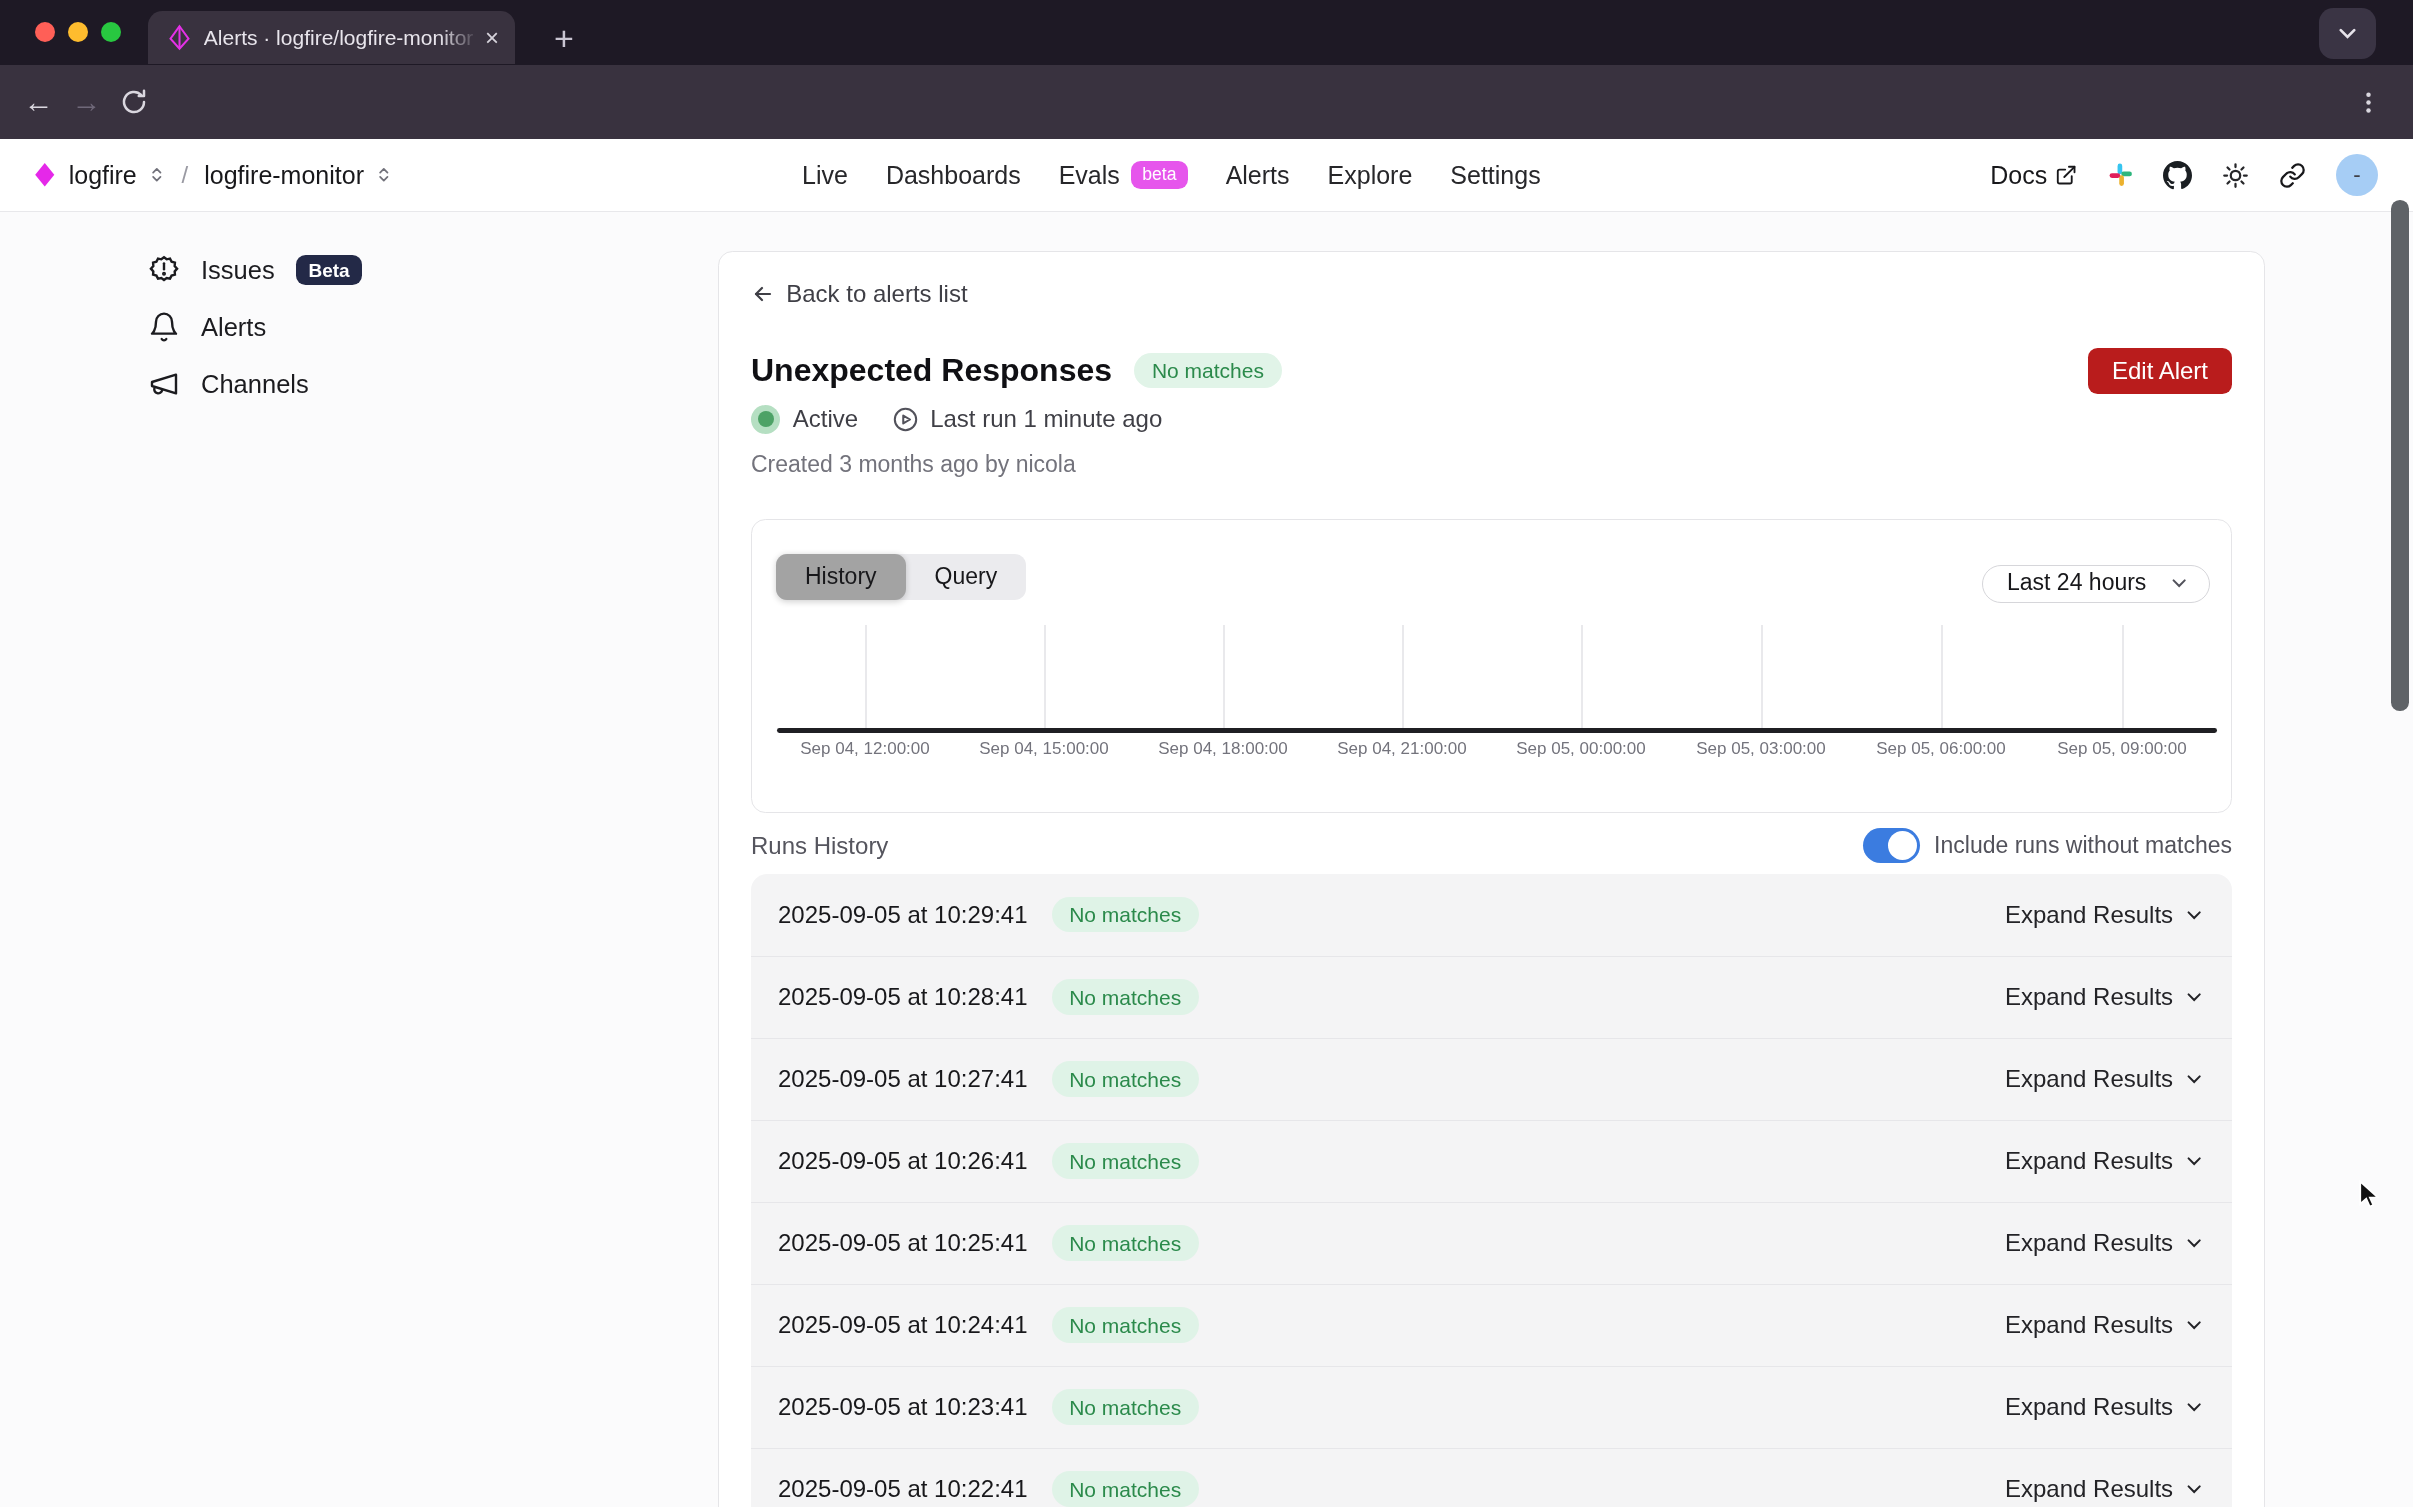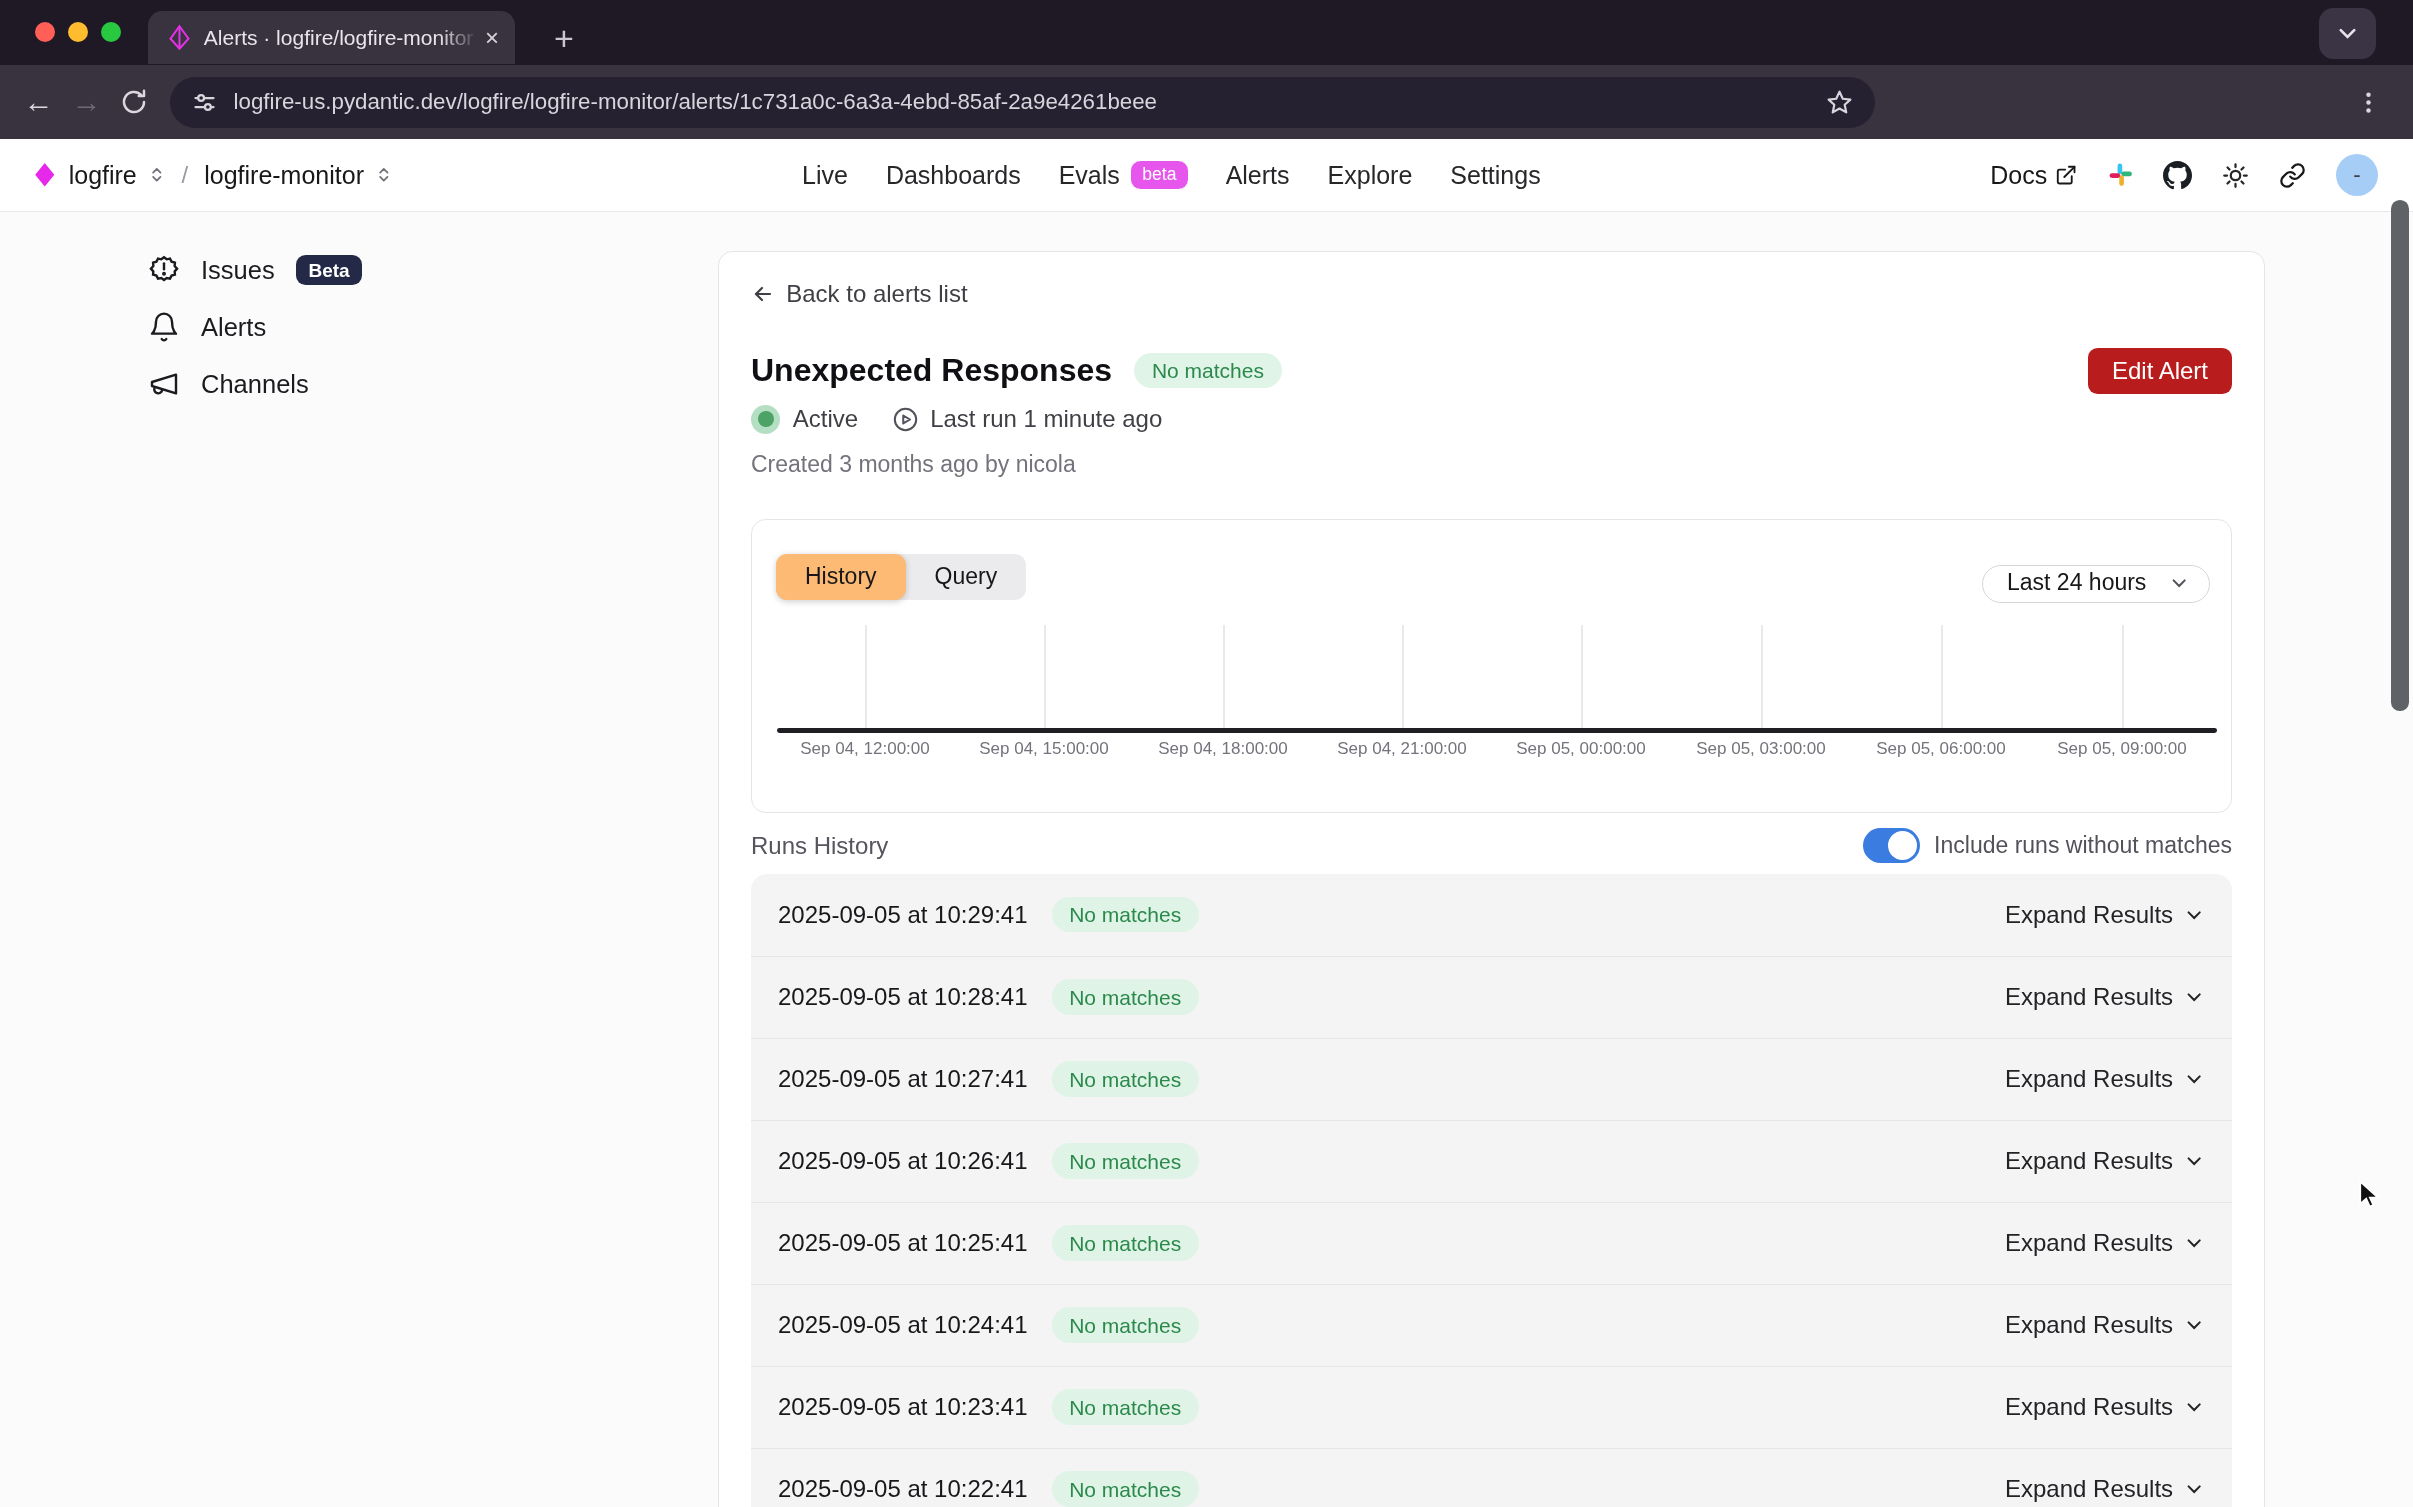--- a/index.html
+++ b/index.html
@@ -84,21 +84,21 @@
 
   .created-row { margin-top:17.6px; font-size:23px; color:#73737c; height:25.5px; }
 
   
   .history-box { position:relative; margin-top:42px; height:294px;
     border:1.6px solid #e5e5e8; border-radius:14.4px; }
   .tabs-group { position:absolute; left:24px; top:34px; background:#ebebee;
     border-radius:11.2px; display:flex; height:46px; align-items:stretch; }
   .tab-btn { font-size:23px; color:#18181b; display:flex; align-items:center;
     padding:0 29px; border-radius:11.2px; }
-  .tab-btn.active { background:#fdba74; box-shadow:0 1.6px 6.4px rgba(0,0,0,0.18); }
+  .tab-btn.active { background:#a3a3a3; box-shadow:0 1.6px 6.4px rgba(0,0,0,0.18); }
   .range-select { position:absolute; right:21px; top:45px; width:228px; height:38px;
     border:1.6px solid #d6d6da; border-radius:21px; display:flex; align-items:center;
     padding:0 19px 2px 24px; }
   .range-select .txt { font-size:23px; color:#18181b; flex:1; }
   .gridline { position:absolute; top:105px; width:1.6px; height:105px; background:#e9e9ec; }
   .chart-baseline { position:absolute; left:25px; top:208px; width:1440px; height:5.6px;
     background:#1f1f23; border-radius:2.4px; }
   .tick { position:absolute; top:219px; width:192px; margin-left:-96px; text-align:center;
     font-size:17px; color:#73737c; }
 
@@ -153,32 +153,20 @@
   </div>
 </div>
 
 <div class="toolbar">
   <div class="nav-arrow back">←</div>
   <div class="nav-arrow fwd">→</div>
   <div class="reload">
     <svg width="30" height="30" viewBox="0 0 24 24" fill="none" stroke="#dad7df" stroke-width="2" stroke-linecap="round">
       <path d="M20 12a8 8 0 1 1-2.3-5.6"></path>
         <path d="M20 3 L20 7.2 L15.8 7.2" stroke-linejoin="round"></path>
-    </svg>
-  </div>
-  <div class="url-pill">
-    <svg width="27" height="27" viewBox="0 0 24 24" fill="none" stroke="#d8d5dd" stroke-width="2" stroke-linecap="round">
-      <path d="M4 8 H20"></path>
-        <circle cx="9" cy="8" r="2.6" fill="#262130"></circle>
-      <path d="M4 16 H20"></path>
-        <circle cx="15" cy="16" r="2.6" fill="#262130"></circle>
-    </svg>
-    <span class="url-text">logfire-us.pydantic.dev/logfire/logfire-monitor/alerts/1c731a0c-6a3a-4ebd-85af-2a9e4261beee</span>
-    <svg width="29" height="29" viewBox="0 0 24 24" fill="none" stroke="#d8d5dd" stroke-width="1.8" stroke-linejoin="round">
-      <path d="M12 3 L14.7 8.9 L21 9.6 L16.3 13.9 L17.6 20.2 L12 17 L6.4 20.2 L7.7 13.9 L3 9.6 L9.3 8.9 Z"></path>
     </svg>
   </div>
   <div class="kebab">
     <svg width="27" height="27" viewBox="0 0 24 24" fill="#dad7df">
       <circle cx="12" cy="5" r="2"></circle>
         <circle cx="12" cy="12" r="2"></circle>
         <circle cx="12" cy="19" r="2"></circle>
     </svg>
   </div>
 </div>

